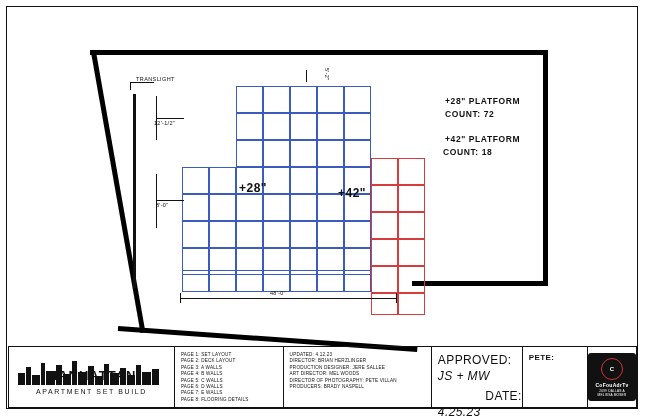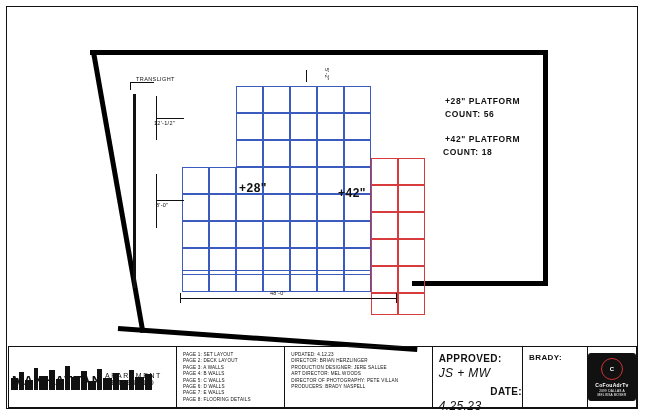--- a/index.html
+++ b/index.html
@@ -39,34 +39,34 @@
   .dimline{position:absolute;background:#111;}
 
   
   .legend{position:absolute;font-size:8.5px;font-weight:bold;color:#111;letter-spacing:.6px;white-space:nowrap;}
 
   
   .titleblock{position:absolute;left:8px;bottom:8px;right:8px;height:62px;border:1px solid #111;box-sizing:border-box;display:flex;}
   .tb-cell{border-right:1px solid #111;box-sizing:border-box;position:relative;}
   .tb-cell:last-child{border-right:none;}
 
-  .tb-logo{width:168px;display:flex;flex-direction:row;align-items:center;justify-content:center;}
+  .tb-logo{width:168px;display:flex;flex-direction:column;align-items:center;justify-content:center;}
   .skyline{width:150px;height:26px;position:relative;}
   .sk{position:absolute;bottom:0;background:#111;}
   .logo-word{position:absolute;left:0;right:0;bottom:2px;text-align:center;font-size:13px;font-weight:bold;color:#111;letter-spacing:1px;}
   .logo-sub{font-size:7px;letter-spacing:1.6px;color:#111;margin-top:3px;}
 
   .tb-pages{width:110px;padding:5px 4px 4px 6px;}
   .tb-pages div{font-size:4.6px;line-height:6.4px;color:#111;letter-spacing:.2px;}
 
   .tb-credits{width:150px;padding:5px 4px 4px 6px;}
   .tb-credits div{font-size:4.6px;line-height:6.4px;color:#111;letter-spacing:.2px;}
 
   .tb-approved{width:92px;padding:6px 0 0 6px;}
-  .tb-approved .hd{font-size:10px;font-weight:bold;letter-spacing:.4px;color:#111;}
+  .tb-approved .hd{font-size:12px;font-weight:normal;letter-spacing:.4px;color:#111;}
   .tb-approved .val{font-size:12px;color:#111;margin-top:2px;letter-spacing:.4px;font-style:italic;}
 
   .tb-page{width:66px;padding:6px 0 0 6px;}
   .tb-page .hd{font-size:8px;font-weight:bold;letter-spacing:.4px;color:#111;}
   .tb-page .num{font-size:22px;font-weight:bold;color:#111;line-height:24px;margin-top:1px;}
 
   .tb-stamp{flex:1;display:flex;align-items:center;justify-content:center;}
   .stamp{width:48px;height:48px;background:#111;border-radius:3px;display:flex;flex-direction:column;align-items:center;justify-content:center;}
   .stamp .ring{width:20px;height:20px;border:1.5px solid #c33;border-radius:50%;display:flex;align-items:center;justify-content:center;}
   .stamp .ring span{color:#fff;font-size:6px;font-weight:bold;}
@@ -173,21 +173,21 @@
 
     <div class="dimline" style="left:172px;top:290px;width:216px;height:1px;"></div>
     <div class="dimline" style="left:172px;top:285px;width:1px;height:10px;"></div>
     <div class="dimline" style="left:388px;top:285px;width:1px;height:10px;"></div>
     <div class="dim" style="left:262px;top:282px;">48'-0"</div>
 
     <div class="dimline" style="left:298px;top:62px;width:1px;height:12px;"></div>
     <div class="dim" style="left:322px;top:60px;transform:rotate(90deg);transform-origin:left top;">5'-2"</div>
 
     <div class="legend" style="left:437px;top:88px;">+28" PLATFORM</div>
-    <div class="legend" style="left:437px;top:101px;">COUNT: 56</div>
+    <div class="legend" style="left:437px;top:101px;">COUNT: 72</div>
     <div class="legend" style="left:437px;top:126px;">+42" PLATFORM</div>
     <div class="legend" style="left:435px;top:139px;">COUNT: 18</div>
   </div>
 
   <div class="titleblock">
 
     <div class="tb-cell tb-logo">
       <div class="skyline">
         <div class="sk" style="left:2px;width:7px;height:12px;"></div>
         <div class="sk" style="left:10px;width:5px;height:18px;"></div>
@@ -233,21 +233,21 @@
     </div>
 
     <div class="tb-cell tb-approved">
       <div class="hd">APPROVED:</div>
       <div class="val">JS + MW</div>
       <div class="hd" style="margin-top:6px;text-align:right;">DATE:</div>
       <div class="val">4.25.23</div>
     </div>
 
     <div class="tb-cell tb-page">
-      <div class="hd">BRADY:</div>
+      <div class="hd">PETE:</div>
     </div>
 
     <div class="tb-cell tb-stamp">
       <div class="stamp">
         <div class="ring">
             <span>C</span>
           </div>
         <div class="t1">CoFouAdrTv</div>
         <div class="t2">2099 DALLAS A</div>
         <div class="t3">MELISSA MOSER</div>

